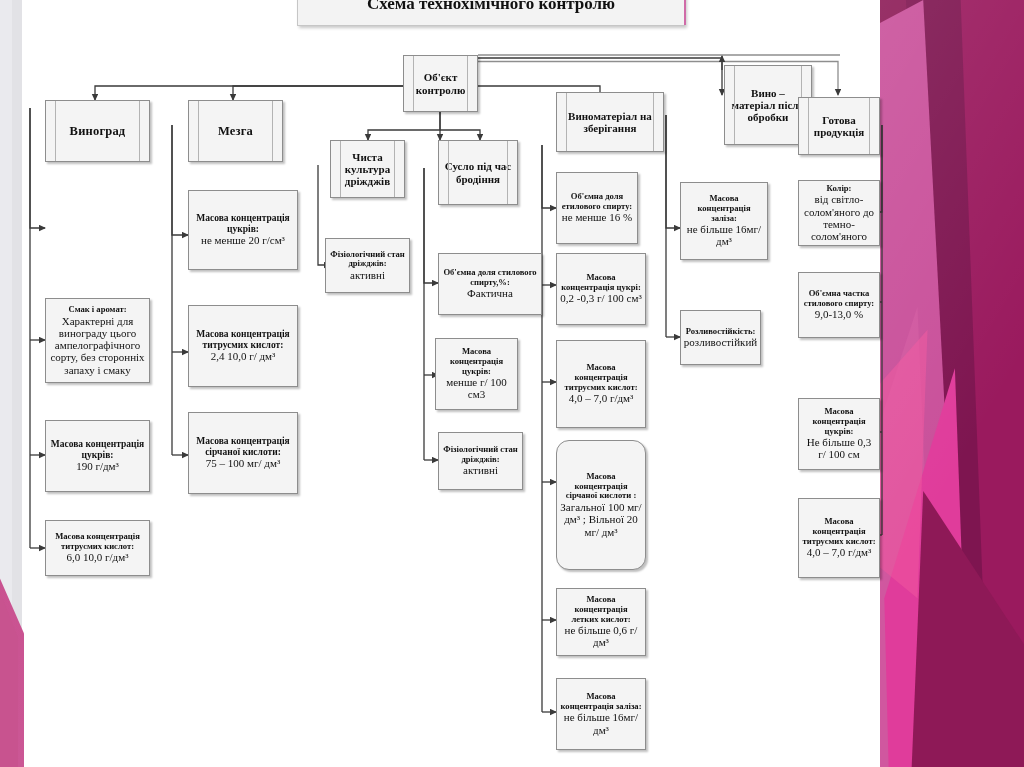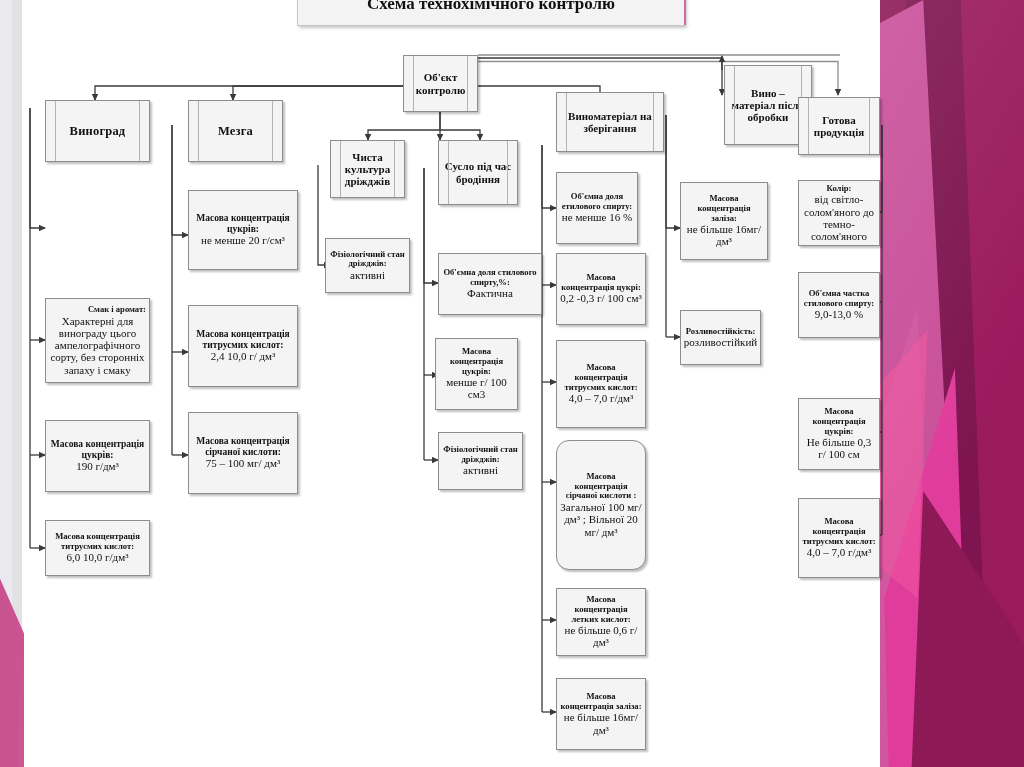--- a/index.html
+++ b/index.html
@@ -177,21 +177,21 @@
 
   <div class="node stack" style="left:403px;top:55px;width:75px;height:57px;">
     <span class="hdr-sm">Об'єкт контролю</span>
   </div>
 
   <div class="node stack" style="left:45px;top:100px;width:105px;height:62px;">
     <span class="hdr">Виноград</span>
   </div>
 
 
-  <div class="node" style="left:45px;top:298px;width:105px;height:85px;align-items:flex-end;">
+  <div class="node" style="left:45px;top:298px;width:105px;height:85px;">
     <span class="lbl-xs">Смак і аромат:</span>
     <span class="val-xs">Характерні для винограду цього ампелографічного сорту, без сторонніх запаху і смаку</span>
   </div>
 
   <div class="node" style="left:45px;top:420px;width:105px;height:72px;">
     <span class="lbl">Масова концентрація цукрів:</span>
     <span class="val-xs">190 г/дм³</span>
   </div>
 
   <div class="node" style="left:45px;top:520px;width:105px;height:56px;">

